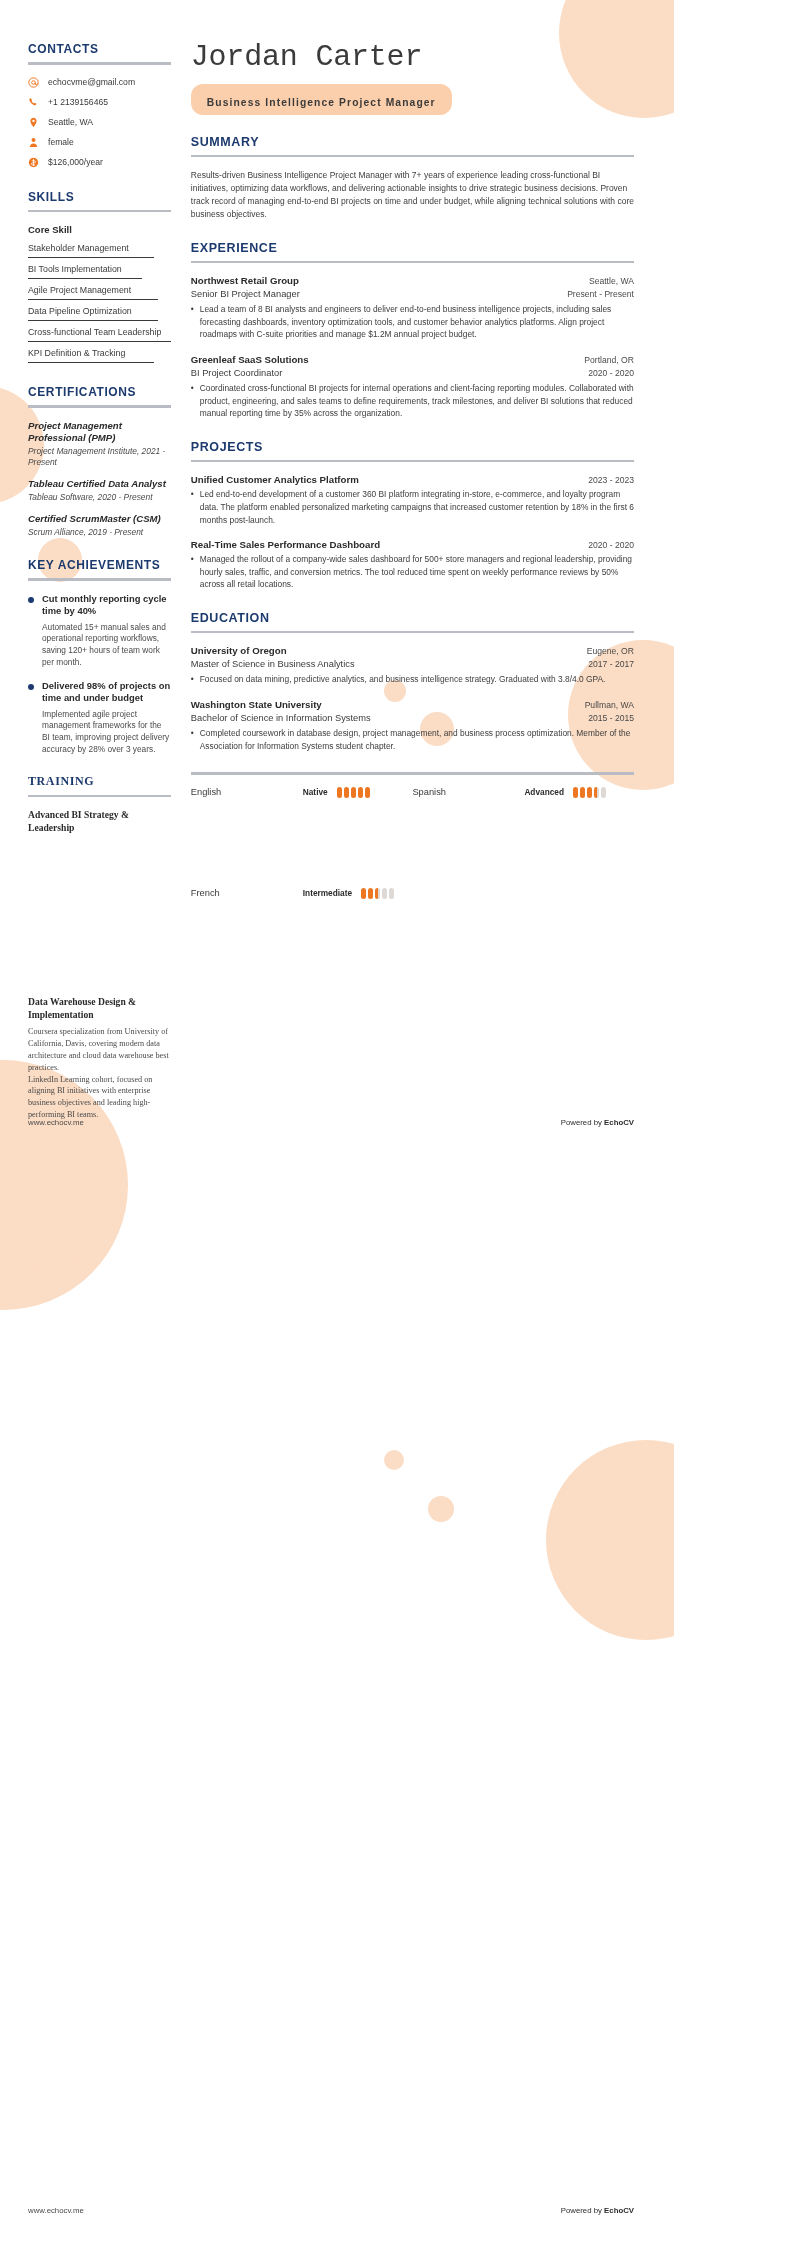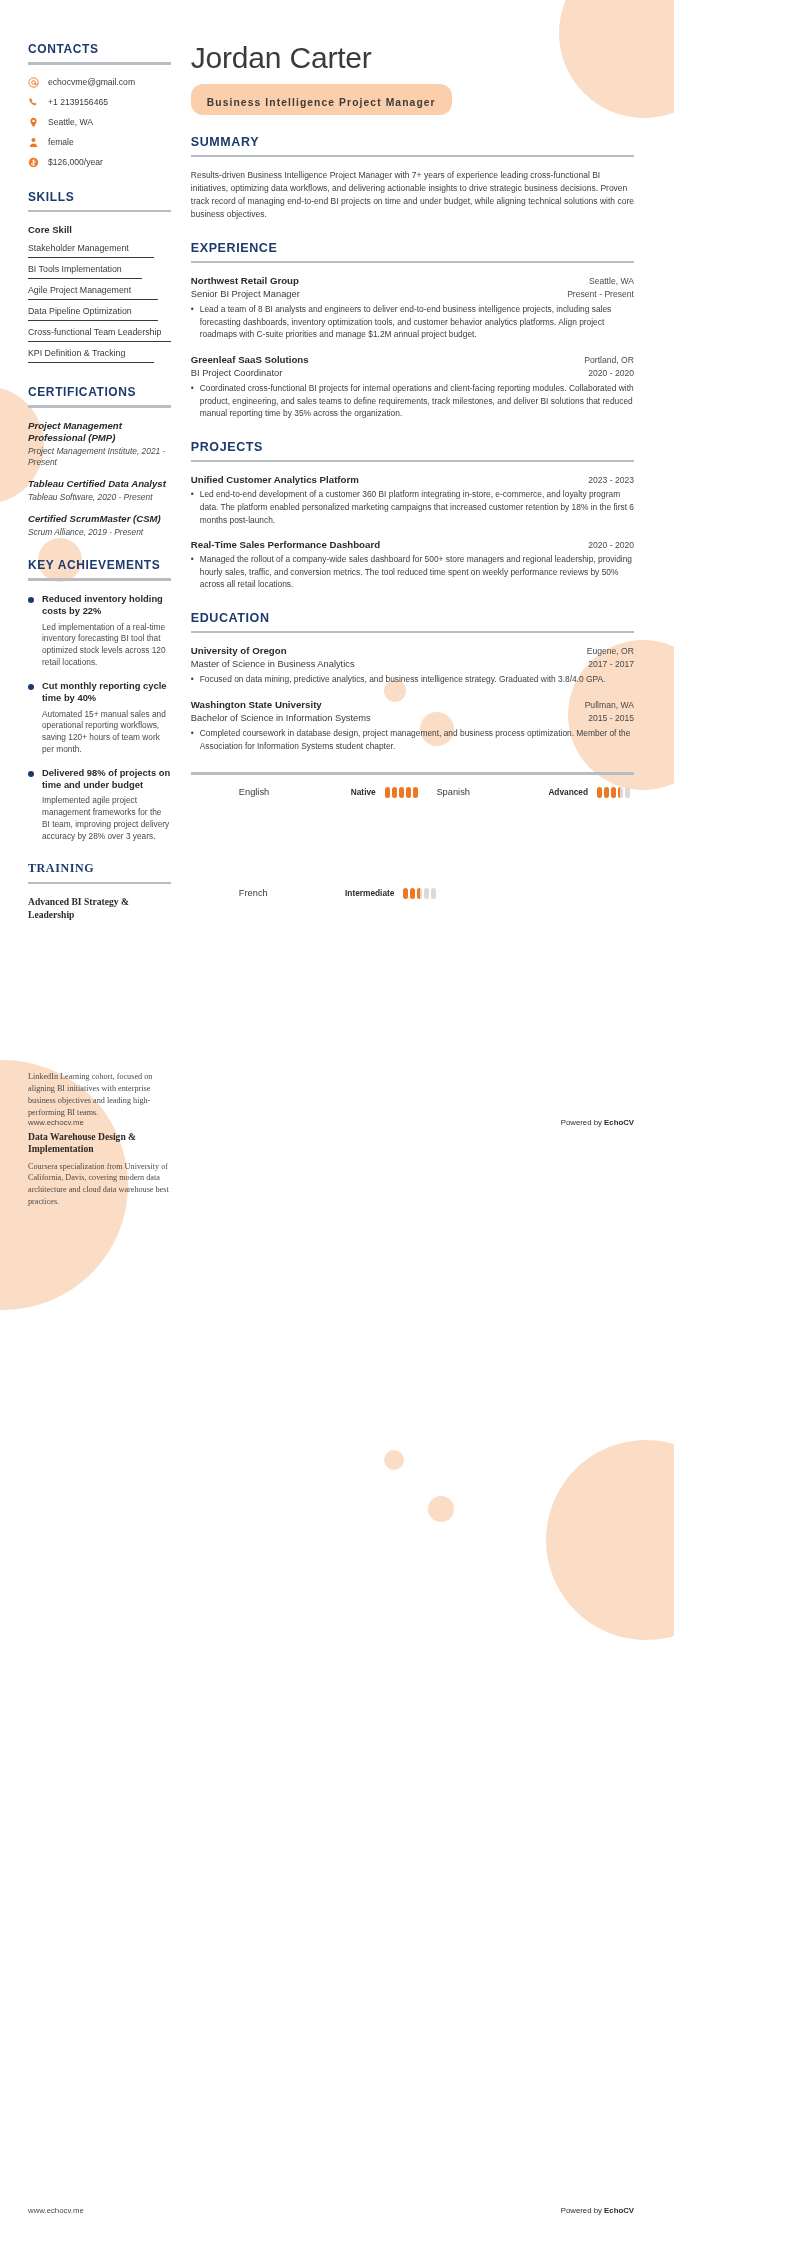--- a/index.html
+++ b/index.html
@@ -107,20 +107,21 @@
   .train-title { font-size: 9.6px; font-weight: bold; color: #2b2b2b; line-height: 1.3; }
   .train-desc { font-size: 8.2px; color: #4a4a4a; line-height: 1.45; margin-top: 5px; }
 
   
   .name {
     font-size: 30px;
     font-weight: normal;
     color: #3b3b3b;
     letter-spacing: -0.2px;
     line-height: 1.05;
+    font-family: Liberation Mono, monospace;
   }
   .role-pill {
     display: inline-block;
     margin-top: 10px;
     background: #fbcfac;
     color: #3b3b3b;
     font-size: 10.3px;
     font-weight: bold;
     letter-spacing: 1.1px;
     padding: 13px 16px 7px 16px;
@@ -149,21 +150,20 @@
 
   .proj-top { display:flex; justify-content: space-between; align-items: baseline; margin-bottom: 3px; }
   .proj-name { font-size: 9.7px; font-weight: bold; color: #2b2b2b; }
 
   
   .lang-row {
     display: flex;
     align-items: flex-start;
     margin-top: 6px;
     margin-bottom: 10px;
-    margin-left: 48px;
   }
   .lang-cell { display: flex; align-items: center; width: 50%; }
   .lang-name { font-size: 9.3px; color: #3a3a3a; width: 112px; }
   .lang-level {
     font-size: 8.3px; font-weight: bold; color: #2b2b2b;
     margin-right: 9px;
   }
   .dots { display: flex; gap: 2px; }
   .dot { width: 5px; height: 11px; border-radius: 2.5px; background: #ded9d5; }
   .dot.on { background: #ee7722; }
@@ -312,27 +312,20 @@
           </div>
         </div>
 
         <div style="margin-top:20px;">
           <div class="sec-head">KEY ACHIEVEMENTS</div>
           <div class="sec-rule"></div>
 
           <div class="ach">
             <span class="ach-dot"></span>
             <div>
-              <div class="ach-title">Reduced inventory holding costs by 22%</div>
-              <div class="ach-desc">Led implementation of a real-time inventory forecasting BI tool that optimized stock levels across 120 retail locations.</div>
-            </div>
-          </div>
-          <div class="ach">
-            <span class="ach-dot"></span>
-            <div>
               <div class="ach-title">Cut monthly reporting cycle time by 40%</div>
               <div class="ach-desc">Automated 15+ manual sales and operational reporting workflows, saving 120+ hours of team work per month.</div>
             </div>
           </div>
           <div class="ach">
             <span class="ach-dot"></span>
             <div>
               <div class="ach-title">Delivered 98% of projects on time and under budget</div>
               <div class="ach-desc">Implemented agile project management frameworks for the BI team, improving project delivery accuracy by 28% over 3 years.</div>
             </div>
@@ -342,26 +335,26 @@
         <div style="margin-top:18px;font-family:Liberation Serif, serif;">
           <div class="sec-head">TRAINING</div>
           <div class="sec-rule"></div>
 
           <div>
             <div class="train-title">Advanced BI Strategy &amp; Leadership</div>
           </div>
 
           <div class="pagebreak-gap"></div>
 
-          <div>
-            <div class="train-desc" style="margin-top:0">LinkedIn Learning cohort, focused on aligning BI initiatives with enterprise business objectives and leading high-performing BI teams.</div>
-          </div>
           <div style="margin-top:12px;">
             <div class="train-title">Data Warehouse Design &amp; Implementation</div>
             <div class="train-desc">Coursera specialization from University of California, Davis, covering modern data architecture and cloud data warehouse best practices.</div>
+          </div>
+          <div>
+            <div class="train-desc" style="margin-top:0">LinkedIn Learning cohort, focused on aligning BI initiatives with enterprise business objectives and leading high-performing BI teams.</div>
           </div>
         </div>
 
       </div>
 
       <div class="mainbar">
 
         <div>
           <div class="name">Jordan Carter</div>
           <div class="role-pill">Business Intelligence Project Manager</div>

